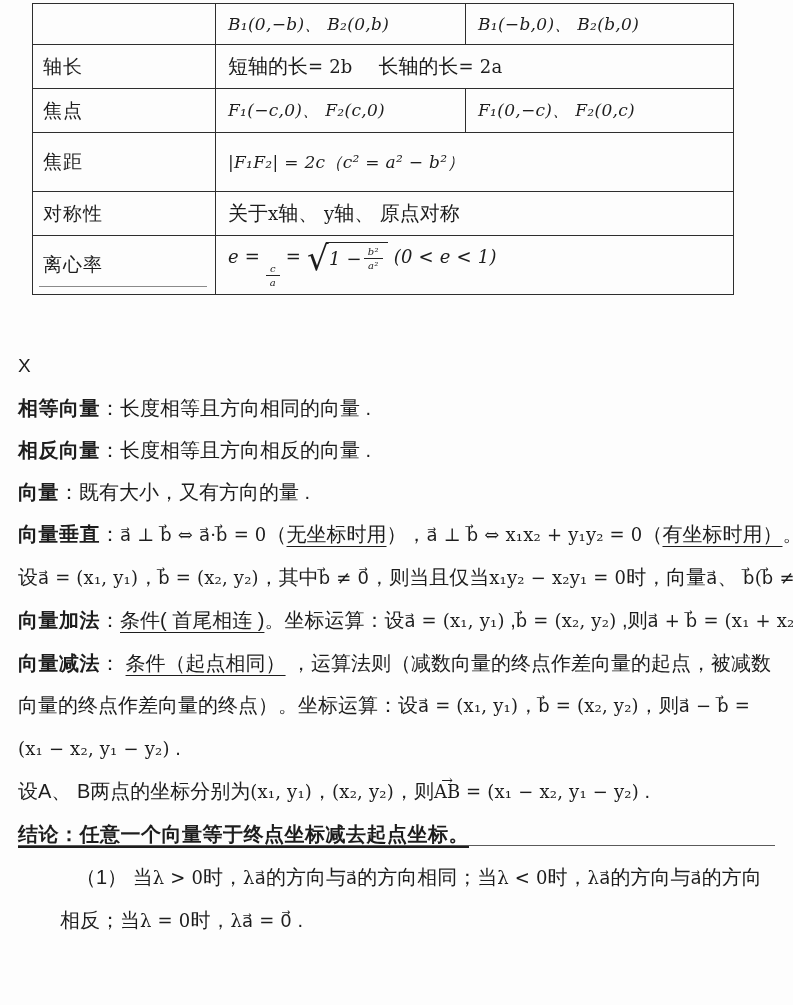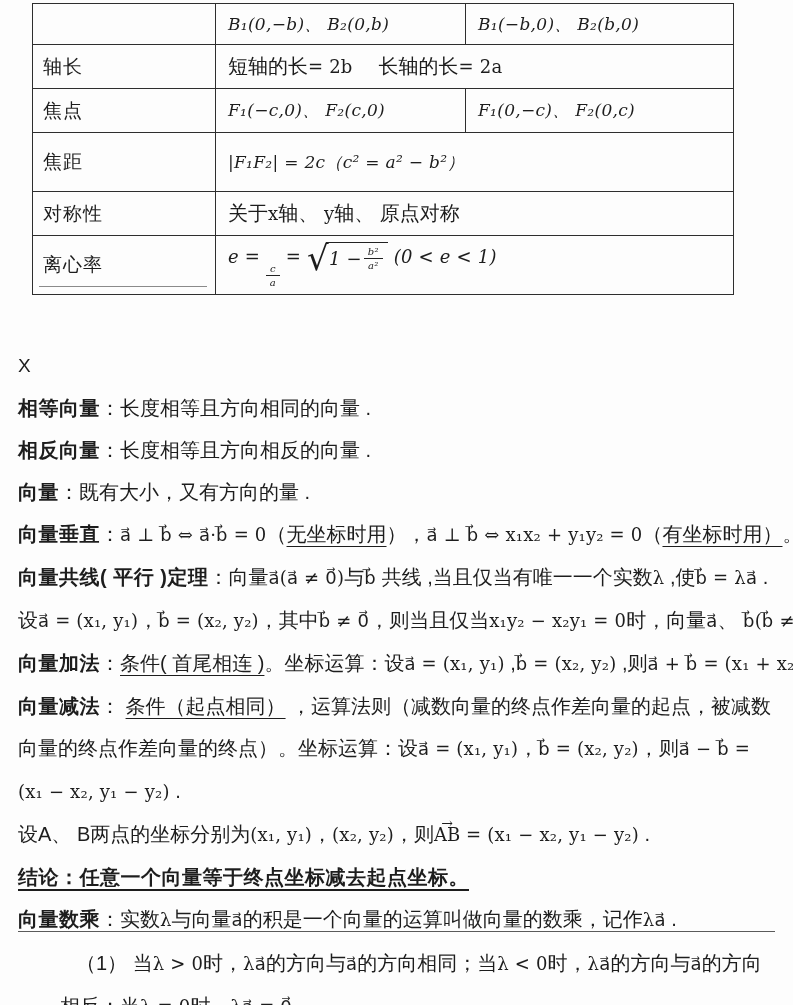--- a/index.html
+++ b/index.html
@@ -113,26 +113,24 @@
       </table>
   </div>
 
   <div class="body-text">
     <p class="para section-x">X</p>
 
     <p class="para"><span class="seg b">相等向量</span><span class="seg t">：长度相等且方向相同的向量 .</span></p>
     <p class="para"><span class="seg b">相反向量</span><span class="seg t">：长度相等且方向相反的向量 .</span></p>
     <p class="para"><span class="seg b">向量</span><span class="seg t">：既有大小，又有方向的量 .</span></p>
     <p class="para"><span class="seg b">向量垂直</span><span class="seg t">：</span><span class="seg m">a⃗ ⊥ b⃗ ⇔ a⃗·b⃗ = 0</span><span class="seg t">（</span><span class="seg tu">无坐标时用</span><span class="seg t">），</span><span class="seg m">a⃗ ⊥ b⃗ ⇔ x₁x₂ + y₁y₂ = 0</span><span class="seg t">（</span><span class="seg tu">有坐标时用）</span><span class="seg t">。</span></p>
-    <p class="para"><span class="seg b">向量共线( 平行 )定理</span><span class="seg t">：向量</span><span class="seg m">a⃗(a⃗ ≠ 0⃗)</span><span class="seg t">与</span><span class="seg m">b⃗ </span><span class="seg t">共线 ,当且仅当有唯一一个实数</span><span class="seg m">λ</span><span class="seg t"> ,使</span><span class="seg m">b⃗ = λa⃗</span><span class="seg t"> .</span></p>
     <p class="para"><span class="seg t">设</span><span class="seg m">a⃗ = (x₁, y₁)</span><span class="seg t">，</span><span class="seg m">b⃗ = (x₂, y₂)</span><span class="seg t">，其中</span><span class="seg m">b⃗ ≠ 0⃗</span><span class="seg t">，则当且仅当</span><span class="seg m">x₁y₂ − x₂y₁ = 0</span><span class="seg t">时，向量</span><span class="seg m">a⃗</span><span class="seg t">、 </span><span class="seg m">b⃗(b⃗ ≠ 0⃗)</span></p>
     <p class="para"><span class="seg b">向量加法</span><span class="seg t">：</span><span class="seg tu">条件( 首尾相连 )</span><span class="seg t">。坐标运算：设</span><span class="seg m">a⃗ = (x₁, y₁)</span><span class="seg t"> ,</span><span class="seg m">b⃗ = (x₂, y₂)</span><span class="seg t"> ,则</span><span class="seg m">a⃗ + b⃗ = (x₁ + x₂, y₁ + y₂)</span></p>
     <p class="para wrap"><span class="seg b">向量减法</span><span class="seg t">： </span><span class="seg tu">条件（起点相同）</span><span class="seg t"> ，运算法则（减数向量的终点作差向量的起点，被减数向量的终点作差向量的终点）。坐标运算：设</span><span class="seg m">a⃗ = (x₁, y₁)</span><span class="seg t">，</span><span class="seg m">b⃗ = (x₂, y₂)</span><span class="seg t">，则</span><span class="seg m">a⃗ − b⃗ = (x₁ − x₂, y₁ − y₂)</span><span class="seg t"> .</span></p>
     <p class="para"><span class="seg t">设A、 B两点的坐标分别为</span><span class="seg m">(x₁, y₁)</span><span class="seg t">，</span><span class="seg m">(x₂, y₂)</span><span class="seg t">，则</span><span class="seg vec">AB</span><span class="seg m"> = (x₁ − x₂, y₁ − y₂)</span><span class="seg t"> .</span></p>
     <p class="para"><span class="seg bu">结论：任意一个向量等于终点坐标减去起点坐标。 </span></p>
-    <p class="para"><span class="seg b">向量数乘</span><span class="seg t">：实数</span><span class="seg m">λ</span><span class="seg t">与向量</span><span class="seg m">a⃗</span><span class="seg t">的积是一个向量的运算叫做向量的数乘，记作</span><span class="seg m">λa⃗</span><span class="seg t"> .</span></p>
 
     <div class="rule rule-scalar"></div>
 
     <p class="para wrap indent1"><span class="seg t">（1） 当</span><span class="seg m">λ &gt; 0</span><span class="seg t">时，</span><span class="seg m">λa⃗</span><span class="seg t">的方向与</span><span class="seg m">a⃗</span><span class="seg t">的方向相同；当</span><span class="seg m">λ &lt; 0</span><span class="seg t">时，</span><span class="seg m">λa⃗</span><span class="seg t">的方向与</span><span class="seg m">a⃗</span><span class="seg t">的方向相反；当</span><span class="seg m">λ = 0</span><span class="seg t">时，</span><span class="seg m">λa⃗ = 0⃗</span><span class="seg t"> .</span></p>
 
   </div>
 </div>
 
 </body></html>

